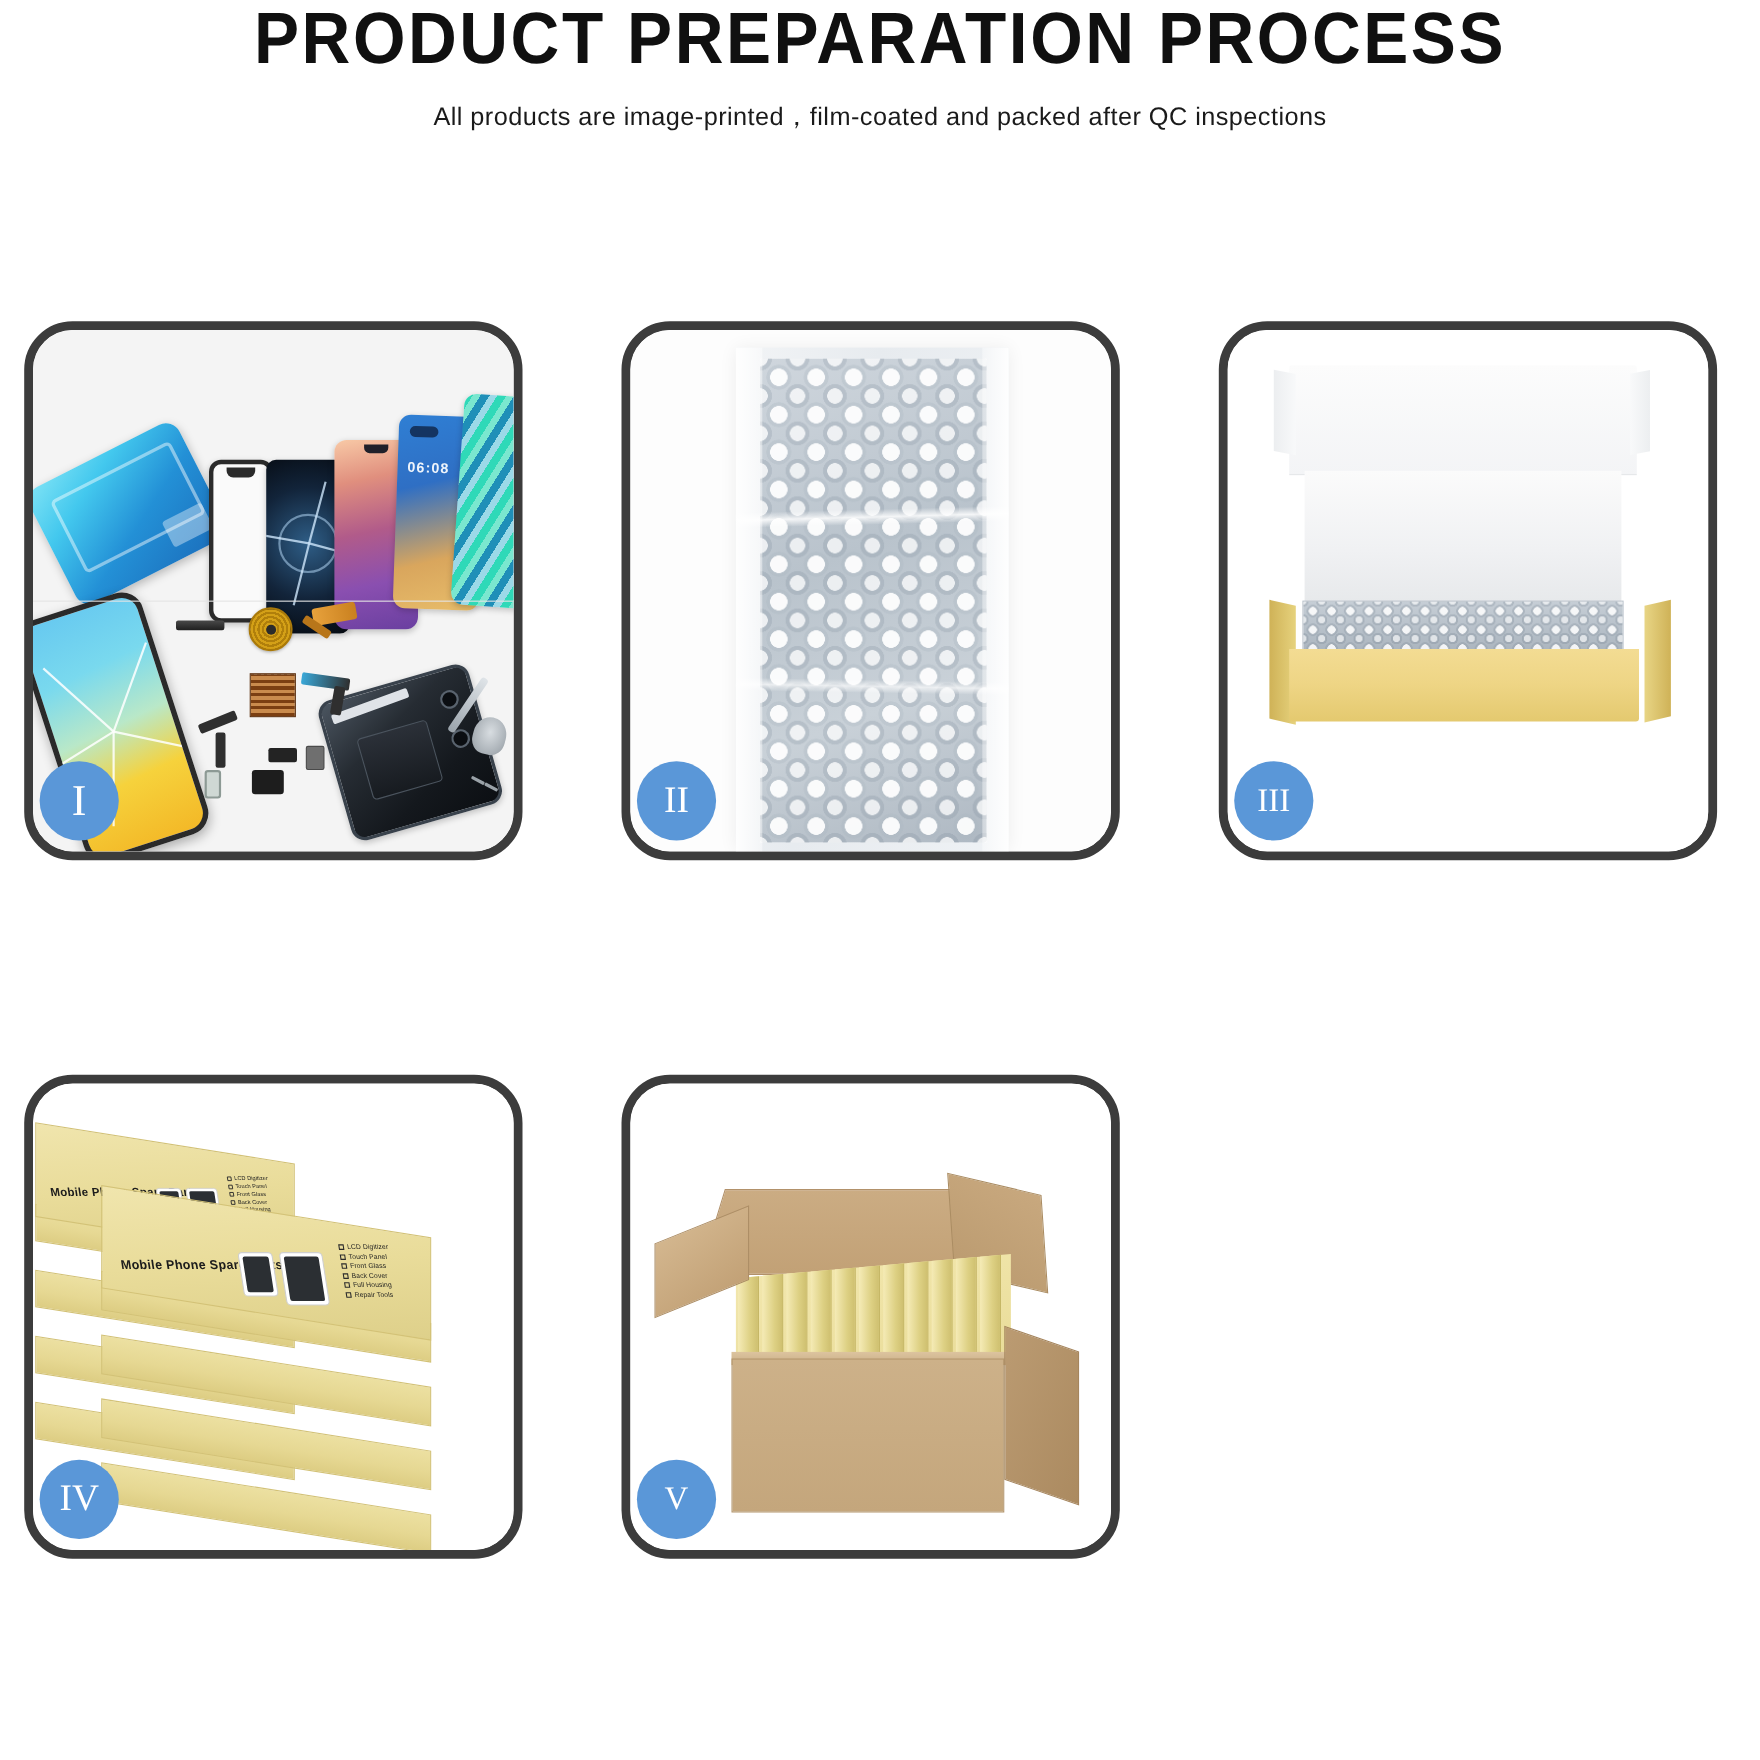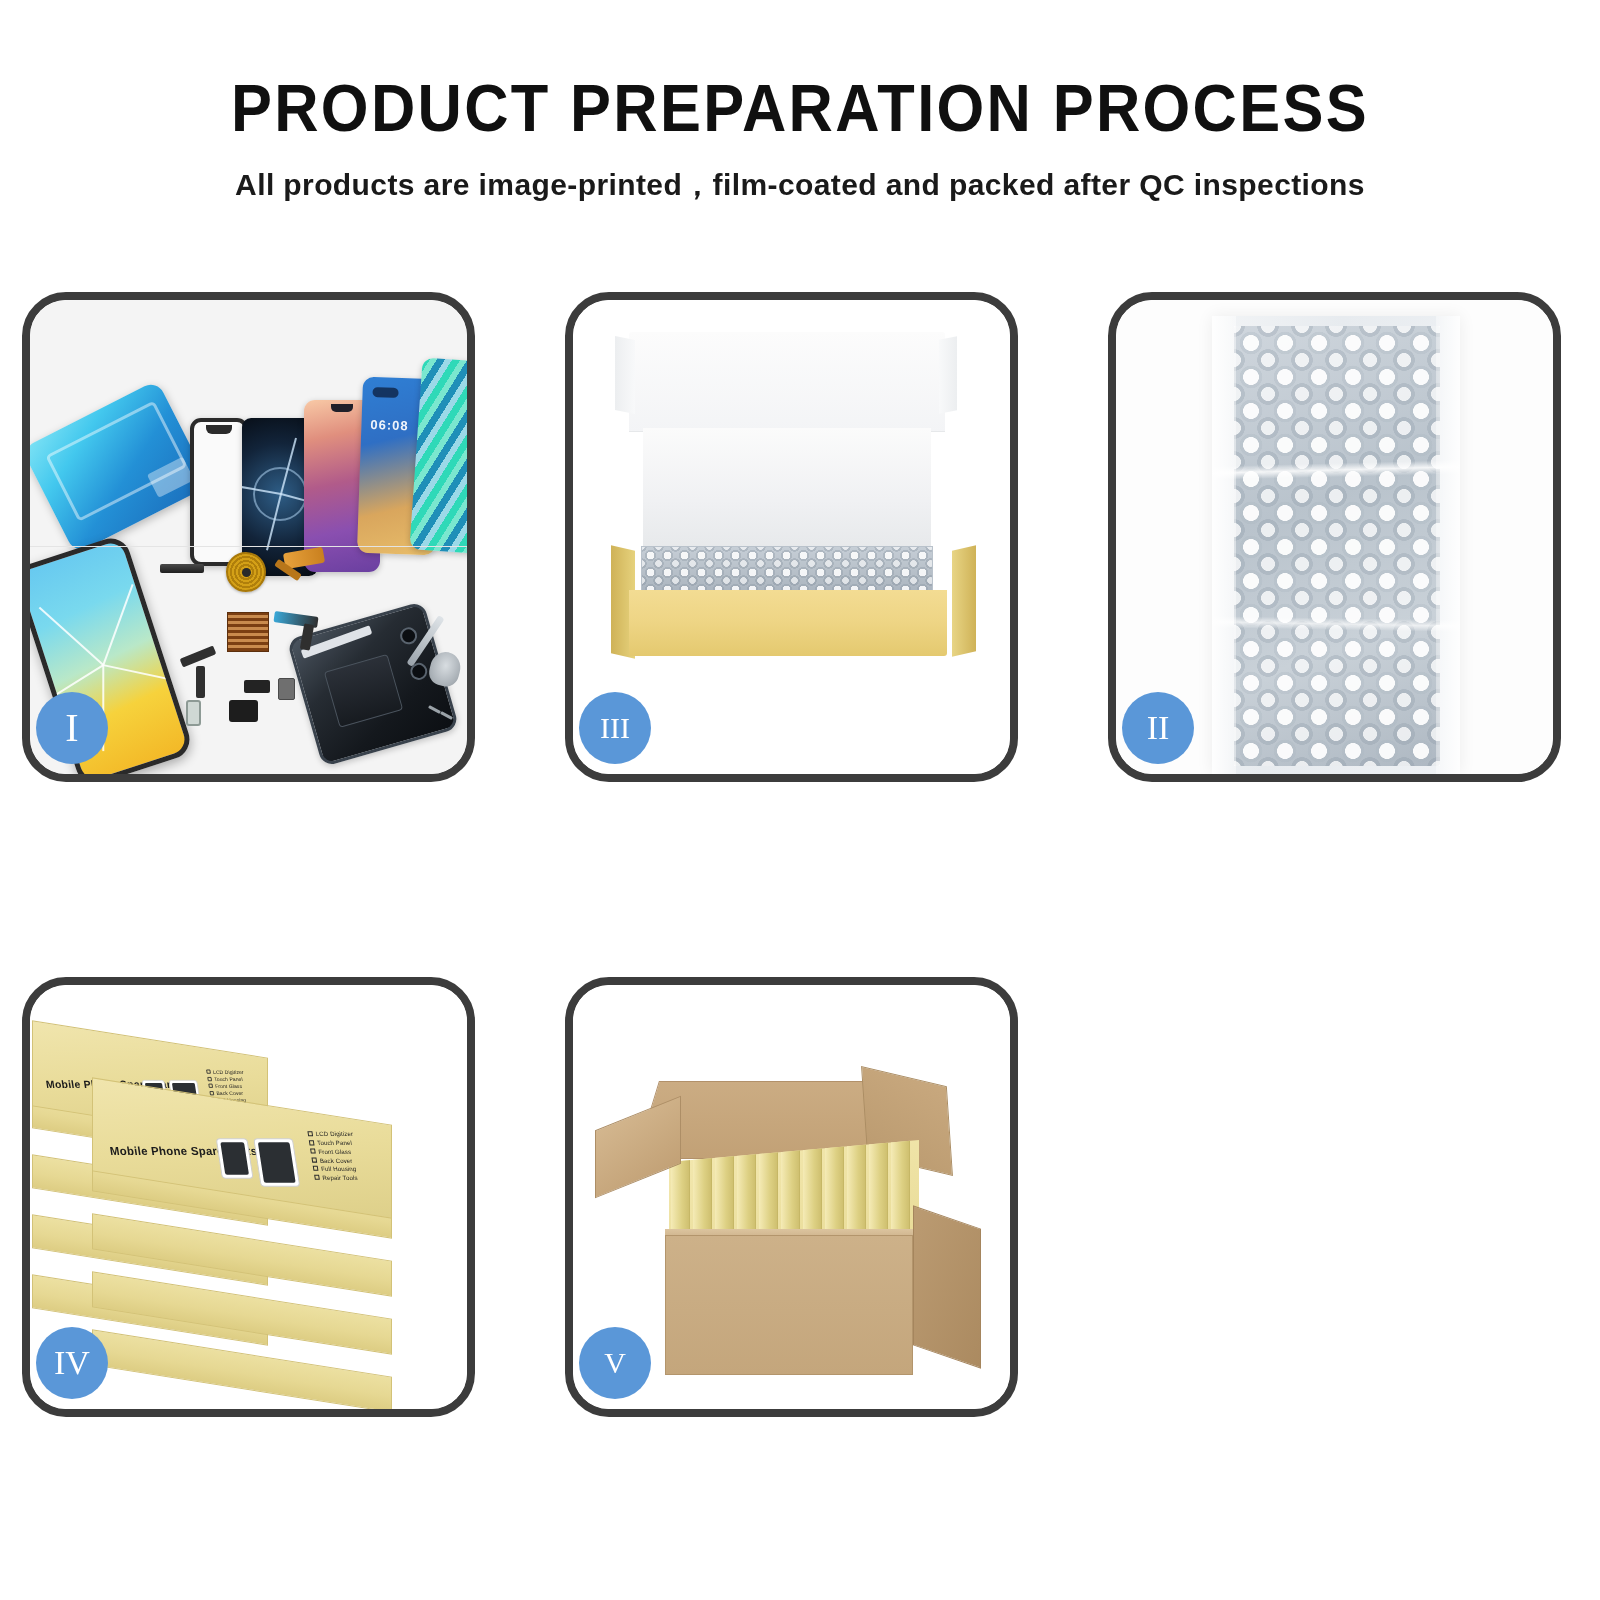--- a/index.html
+++ b/index.html
@@ -5,33 +5,33 @@
   * { box-sizing: border-box; margin: 0; padding: 0; }
   html, body { width: 1600px; height: 1600px; }
   body {
     background: #ffffff;
     font-family: "Liberation Sans", sans-serif;
     position: relative;
     overflow: hidden;
   }
 
   
-  .header { width: 1600px; padding-top: 74px; text-align: center; }
+  .header { width: 1600px; text-align: center; }
   .title {
     font-size: 66px;
     font-weight: 700;
     letter-spacing: 2.5px;
     color: #101010;
     line-height: 1.04;
     transform: scaleX(0.93);
     white-space: nowrap;
   }
   .subtitle {
-    font-size: 30px;
-    font-weight: 700;
+    font-size: 23px;
+    font-weight: 400;
     color: #1a1a1a;
     margin-top: 22px;
     letter-spacing: 0.4px;
     white-space: nowrap;
   }
 
   
   .grid {
     position: absolute;
     left: 22px;
@@ -570,45 +570,45 @@
             <span></span>
             <span></span>
           </div>
       </div>
     </div>
     <div class="badge">I</div>
   </div>
 
   <div class="panel">
     <div class="panel-inner">
-      <div class="p3bg">
-        <div class="m3-lid"></div>
-        <div class="m3-back"></div>
-        <div class="m3-left"></div>
-        <div class="m3-right"></div>
-        <div class="m3-bubble"></div>
-        <div class="m3-front"></div>
-      </div>
-    </div>
-    <div class="badge xwide">III</div>
-  </div>
-
-  <div class="panel">
-    <div class="panel-inner">
       <div class="p2bg">
         <div class="bubble-pack">
           <div class="bubble-inner"></div>
           <div class="bubble-sheen"></div>
           <div class="bubble-sheen2"></div>
           <div class="bubble-edge"></div>
           <div class="bubble-edge r"></div>
         </div>
       </div>
     </div>
     <div class="badge wide">II</div>
+  </div>
+
+  <div class="panel">
+    <div class="panel-inner">
+      <div class="p3bg">
+        <div class="m3-lid"></div>
+        <div class="m3-back"></div>
+        <div class="m3-left"></div>
+        <div class="m3-right"></div>
+        <div class="m3-bubble"></div>
+        <div class="m3-front"></div>
+      </div>
+    </div>
+    <div class="badge xwide">III</div>
   </div>
 
   <div class="panel">
     <div class="panel-inner">
       <div class="p4bg">
 
         <div class="ybox" style="left:2px;  top:128px; width:236px; height:34px; transform:skewY(9deg);"></div>
         <div class="ybox" style="left:2px;  top:188px; width:236px; height:34px; transform:skewY(9deg);"></div>
         <div class="ybox" style="left:2px;  top:248px; width:236px; height:34px; transform:skewY(9deg);"></div>
         <div class="ybox" style="left:2px;  top:308px; width:236px; height:34px; transform:skewY(9deg);"></div>

